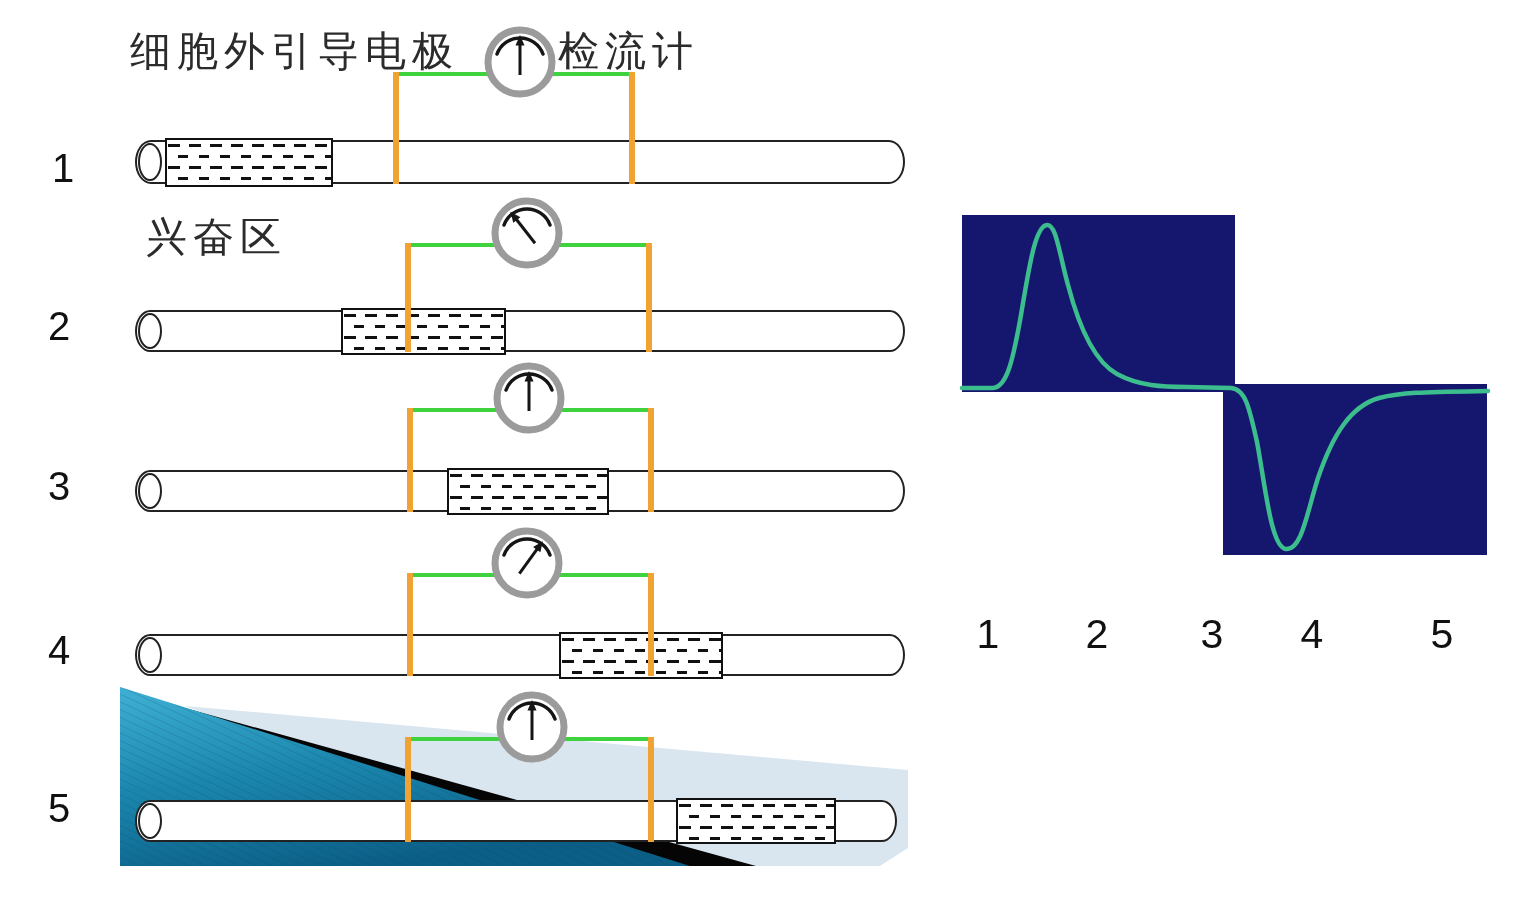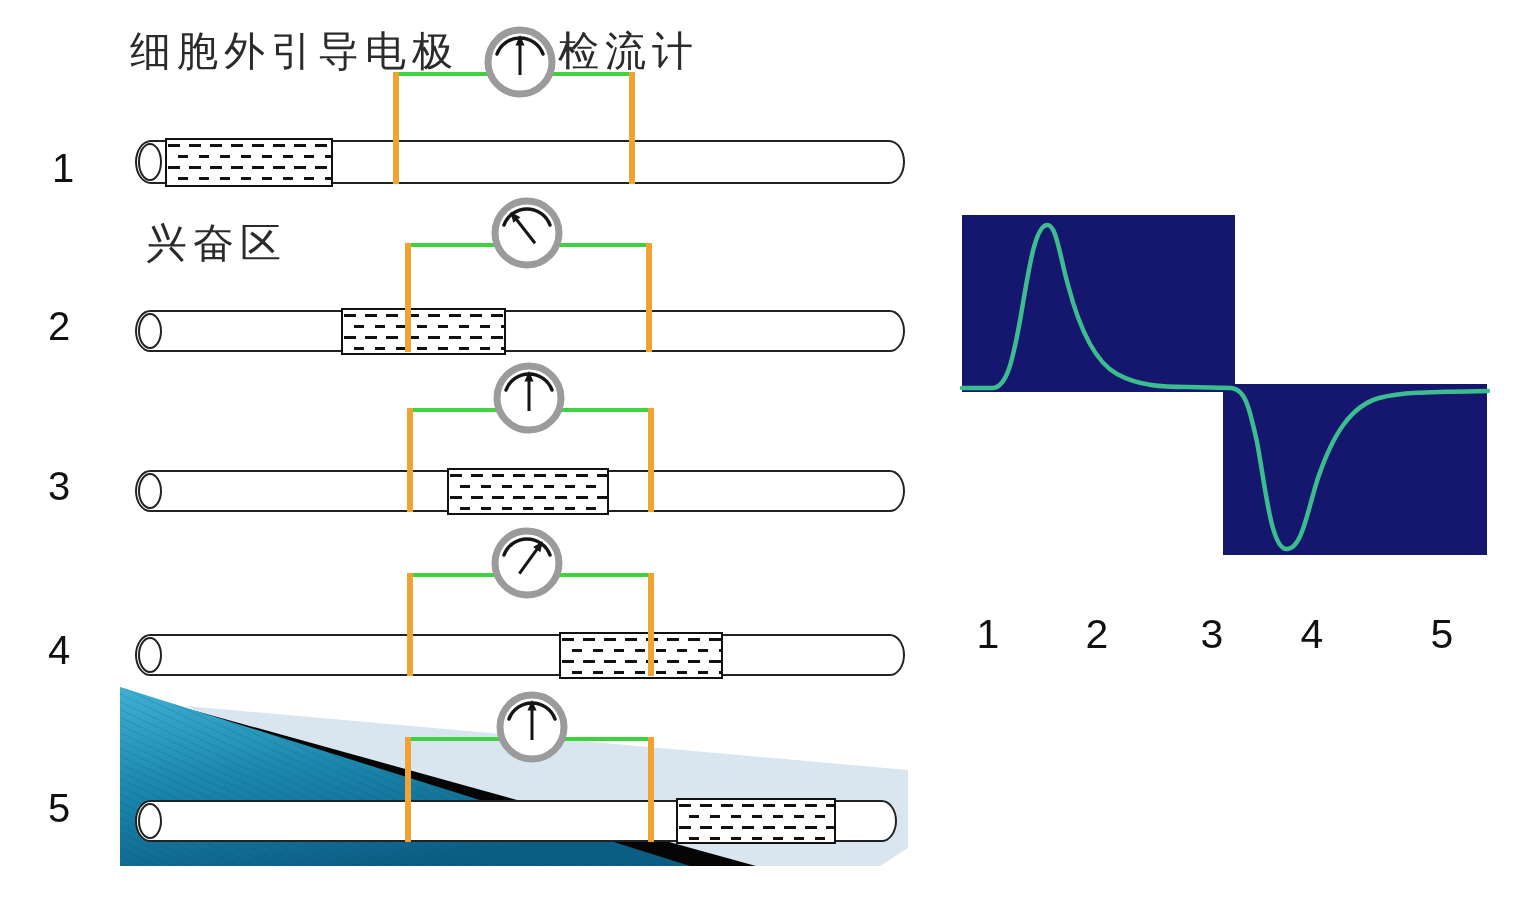--- a/index.html
+++ b/index.html
@@ -42,21 +42,21 @@
     </pattern>
   </defs>
   <polygon points="69,22 792,86 792,164 764,182 484,182" fill="#d9e6f0"></polygon>
   <polygon points="69,24 640,182 452,182" fill="#050505"></polygon>
   <polygon points="4,3 574,182 4,182" fill="url(#tg)"></polygon>
   <polygon points="4,3 574,182 4,182" fill="url(#diag)"></polygon>
 </svg>
 
 <div class="cjk" style="left:130px;top:24px">细胞外引导电极</div>
 <div class="cjk" style="left:558px;top:24px">检流计</div>
-<div class="cjk" style="left:146px;top:216px">兴奋区</div>
+<div class="cjk" style="left:146px;top:210px">兴奋区</div>
 
 <div class="rownum" style="left:52px;top:148px">1</div>
 <div class="rownum" style="left:48px;top:306px">2</div>
 <div class="rownum" style="left:48px;top:466px">3</div>
 <div class="rownum" style="left:48px;top:630px">4</div>
 <div class="rownum" style="left:48px;top:788px">5</div>
 
 <div class="wire" style="left:396px;top:72px;width:236px"></div>
 <div class="electrode" style="left:393px;top:72px;height:112px"></div>
 <div class="electrode" style="left:629px;top:72px;height:112px"></div>

